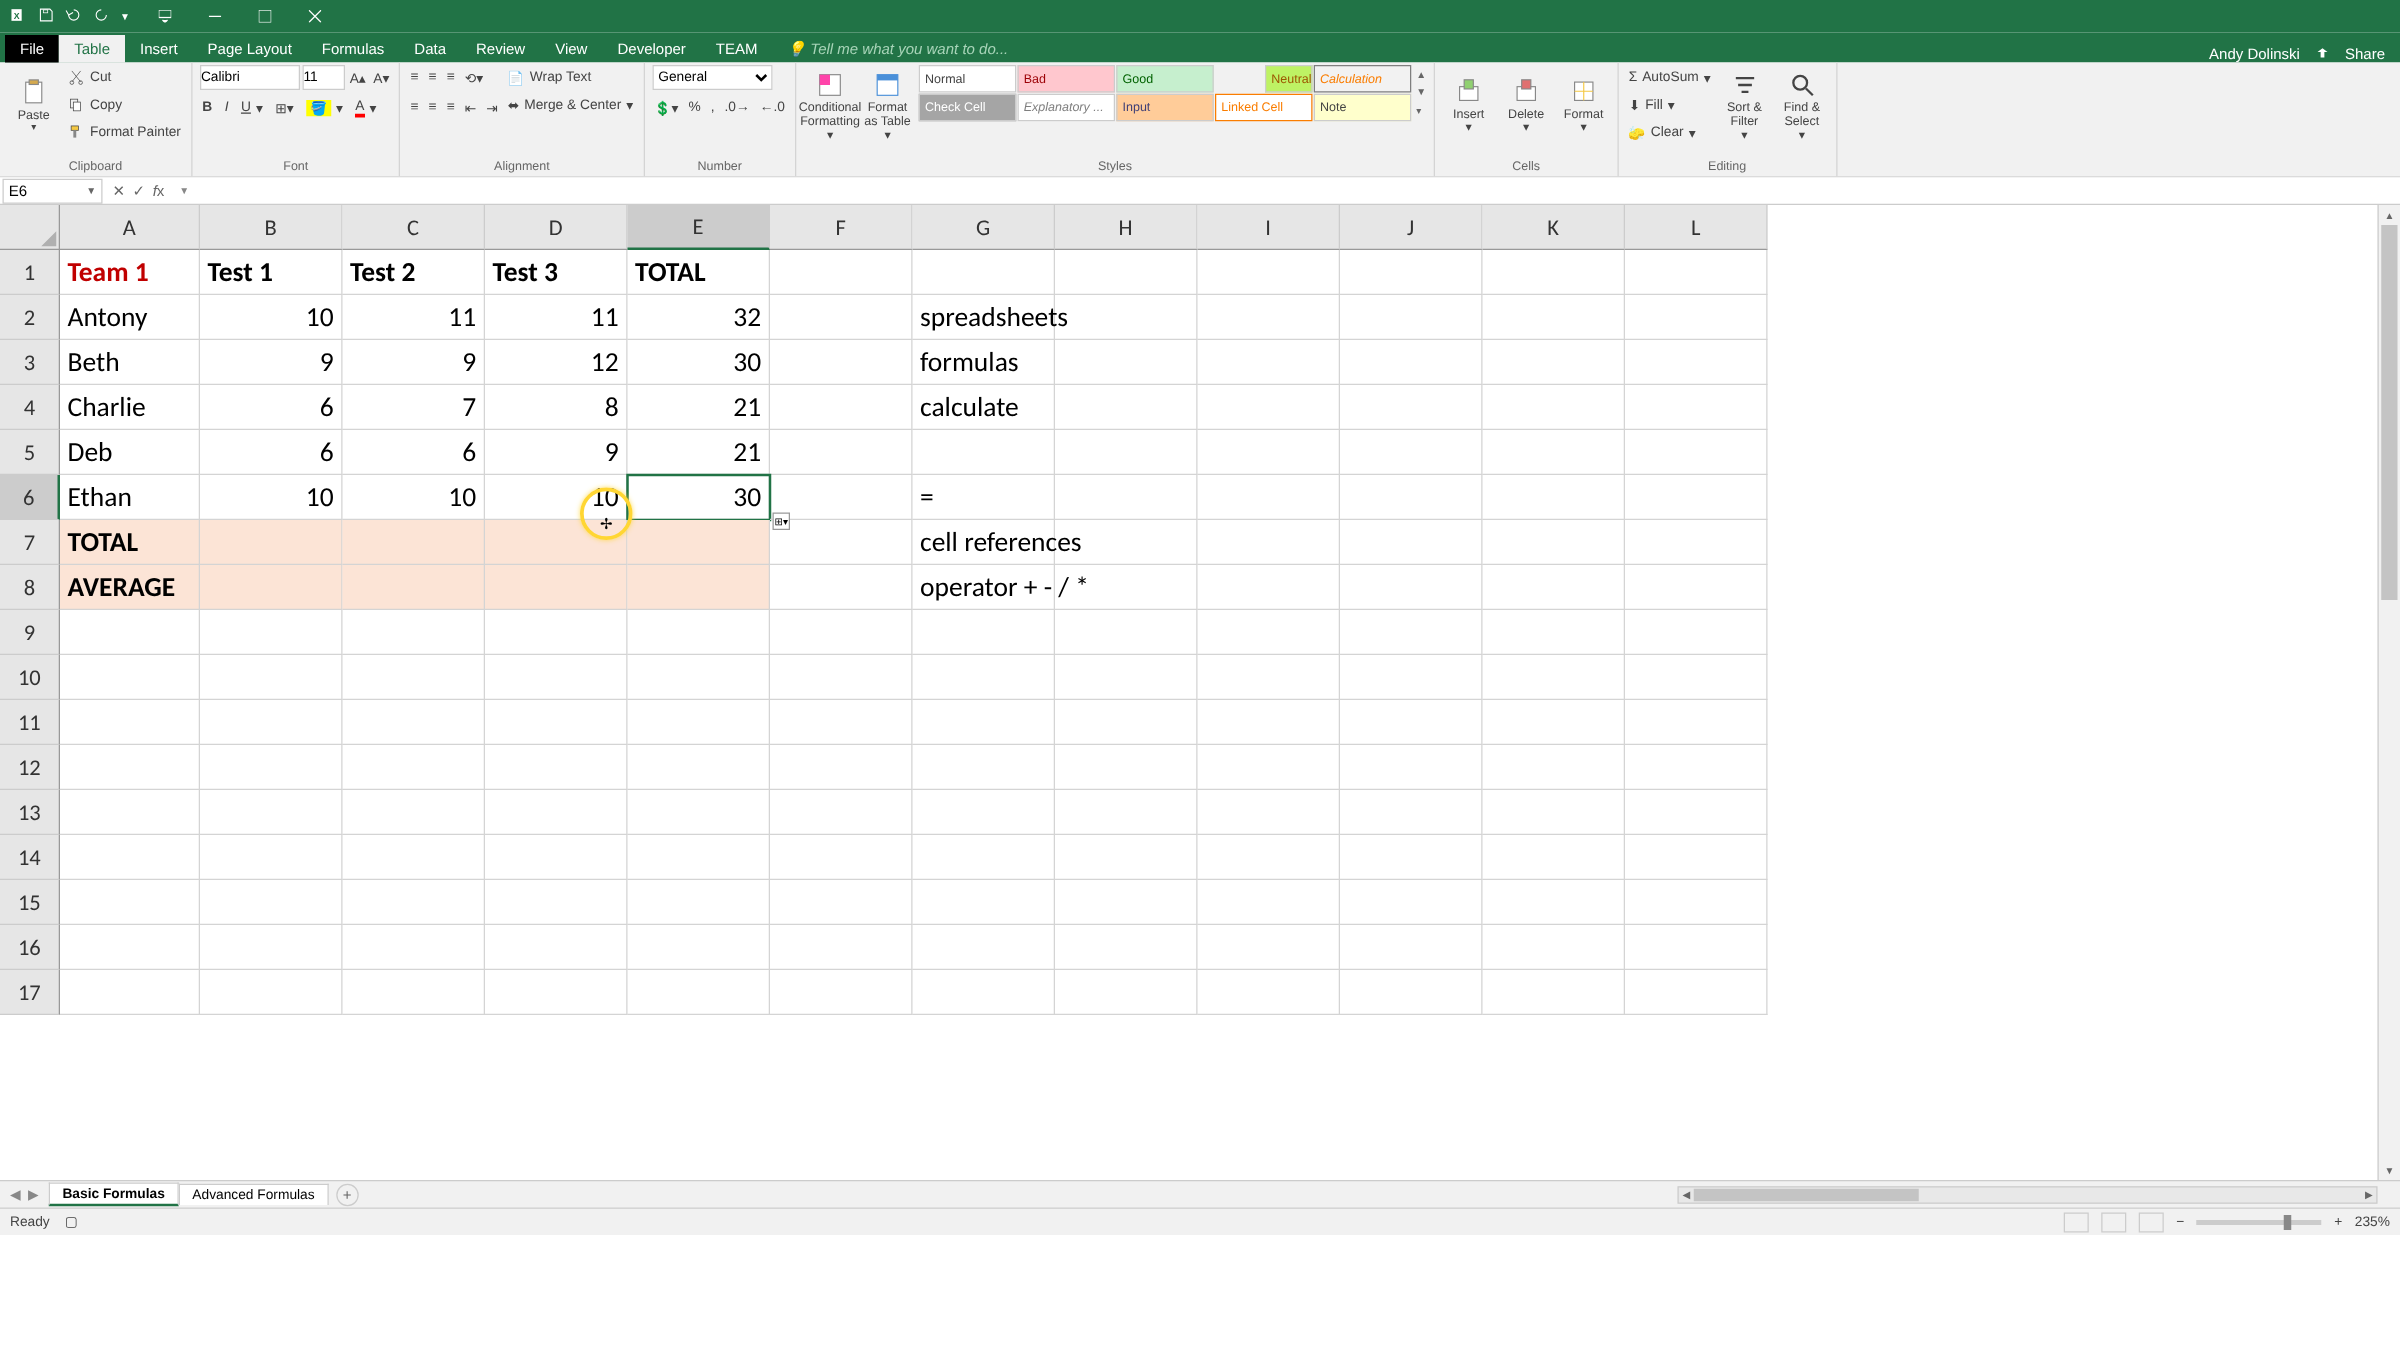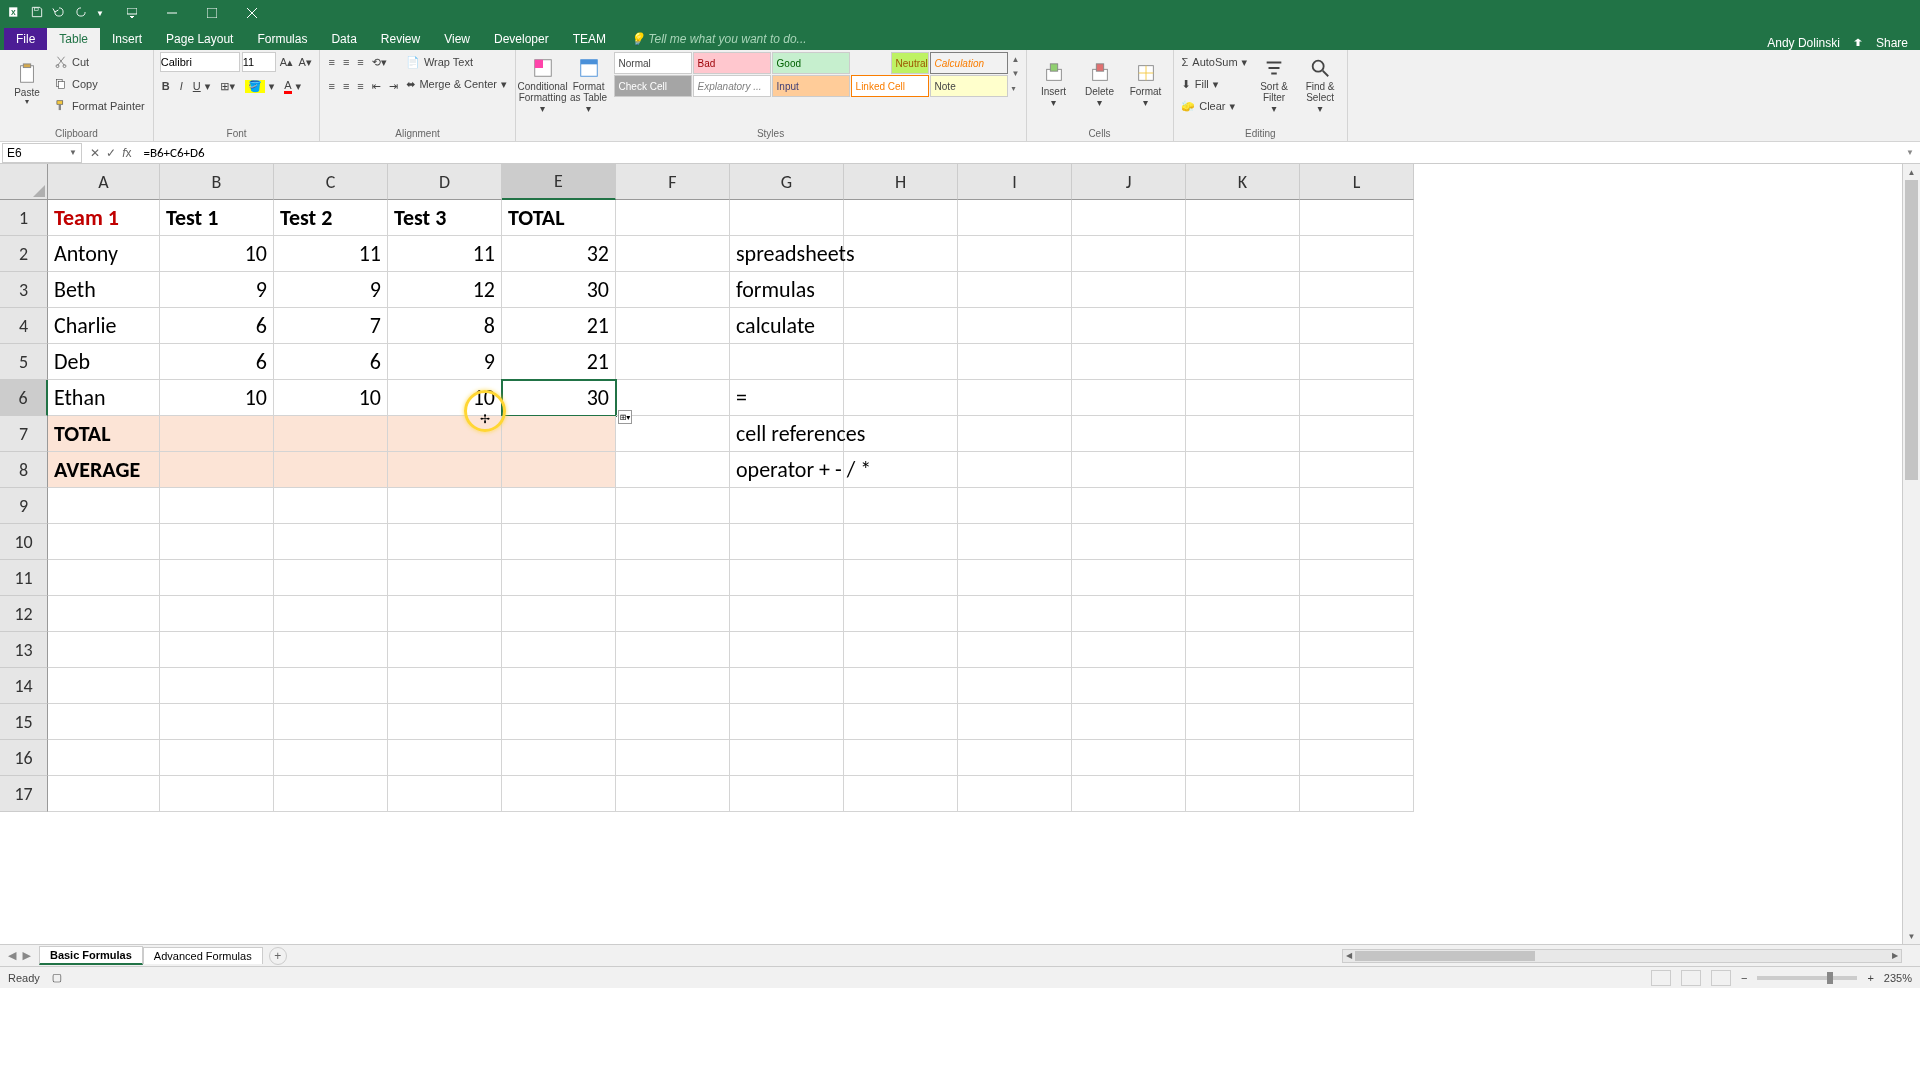--- a/index.html
+++ b/index.html
@@ -11,21 +11,21 @@
 .titlebar .qat svg { width: 14px; height: 14px; fill: #fff; }
 .titlebar .title-center { flex: 1; text-align: center; }
 .titlebar .win-ctrls { display: flex; }
 .titlebar .win-btn { width: 40px; height: 26px; display: flex; align-items: center; justify-content: center; cursor: pointer; }
 .titlebar .win-btn svg { width: 10px; height: 10px; stroke: #fff; fill: none; stroke-width: 1; }
 
 
 .ribbon-tabs { height: 24px; background: #217346; display: flex; align-items: flex-end; padding: 0 4px; color: #fff; font-size: 12px; }
 .ribbon-tab { padding: 4px 12px; cursor: pointer; }
 .ribbon-tab.active { background: #f1f1f1; color: #217346; }
-.ribbon-tab.file { background: #4c1d95; }
+.ribbon-tab.file { background: #000000; }
 .ribbon-right { margin-left: auto; display: flex; align-items: center; gap: 12px; padding-right: 8px; }
 .ribbon-right .share-icon { width: 12px; height: 12px; fill: #fff; }
 
 
 .ribbon { height: 92px; background: #f1f1f1; border-bottom: 1px solid #d4d4d4; display: flex; font-size: 11px; color: #444; }
 .ribbon-group { border-right: 1px solid #d4d4d4; padding: 2px 6px 0 6px; display: flex; flex-direction: column; justify-content: space-between; }
 .ribbon-group-label { text-align: center; font-size: 10px; color: #666; padding-bottom: 2px; }
 .ribbon-group-body { flex: 1; display: flex; align-items: flex-start; gap: 4px; }
 .rbtn-big { display: flex; flex-direction: column; align-items: center; justify-content: center; width: 42px; height: 66px; cursor: pointer; font-size: 10px; text-align: center; line-height: 1.1; }
 .rbtn-big svg { width: 22px; height: 22px; margin-bottom: 2px; }
@@ -253,20 +253,33 @@
         </div>
       </div>
       <div class="rbtn-row">
         <div class="rbtn-sm">📄 <span>Wrap Text</span></div>
         <div class="rbtn-sm">⬌ <span>Merge &amp; Center</span> ▾</div>
       </div>
     </div>
     <div class="ribbon-group-label">Alignment</div>
   </div>
 
+  <div class="ribbon-group">
+    <div class="ribbon-group-body" style="flex-direction:column;gap:4px;">
+      <select class="font-select" style="width:96px;"><option>General</option></select>
+      <div style="display:flex;gap:4px;">
+        <span class="rbtn-sm">💲▾</span>
+        <span class="rbtn-sm">%</span>
+        <span class="rbtn-sm">,</span>
+        <span class="rbtn-sm">.0→</span>
+        <span class="rbtn-sm">←.0</span>
+      </div>
+    </div>
+    <div class="ribbon-group-label">Number</div>
+  </div>
 
   <div class="ribbon-group" style="flex:0 0 auto;">
     <div class="ribbon-group-body">
       <div class="rbtn-big"><svg viewBox="0 0 24 24">
             <rect x="3" y="3" width="18" height="18" fill="#fff" stroke="#888"></rect>
             <rect x="3" y="3" width="9" height="9" fill="#f4a"></rect>
           </svg><span>Conditional Formatting</span>▾</div>
       <div class="rbtn-big"><svg viewBox="0 0 24 24">
             <rect x="3" y="3" width="18" height="18" fill="#fff" stroke="#4a90d9"></rect>
             <rect x="3" y="3" width="18" height="5" fill="#4a90d9"></rect>
@@ -332,21 +345,20 @@
 <div class="formula-bar">
   <div class="name-box">
       <span>E6</span>
       <span class="dd">▼</span>
     </div>
   <div class="fx-btns">
     <span>✕</span>
     <span>✓</span>
     <span><i>f</i>x</span>
   </div>
-  <div class="formula-input">=B6+C6+D6</div>
   <span style="padding:0 6px;font-size:8px;color:#888;">▼</span>
 </div>
 
 <div class="grid-wrap">
   <div class="corner"></div>
   <div class="col-headers" id="col-headers">
       <div class="col-h" style="width: 112px;">A</div>
       <div class="col-h" style="width: 114px;">B</div>
       <div class="col-h" style="width: 114px;">C</div>
       <div class="col-h" style="width: 114px;">D</div>

